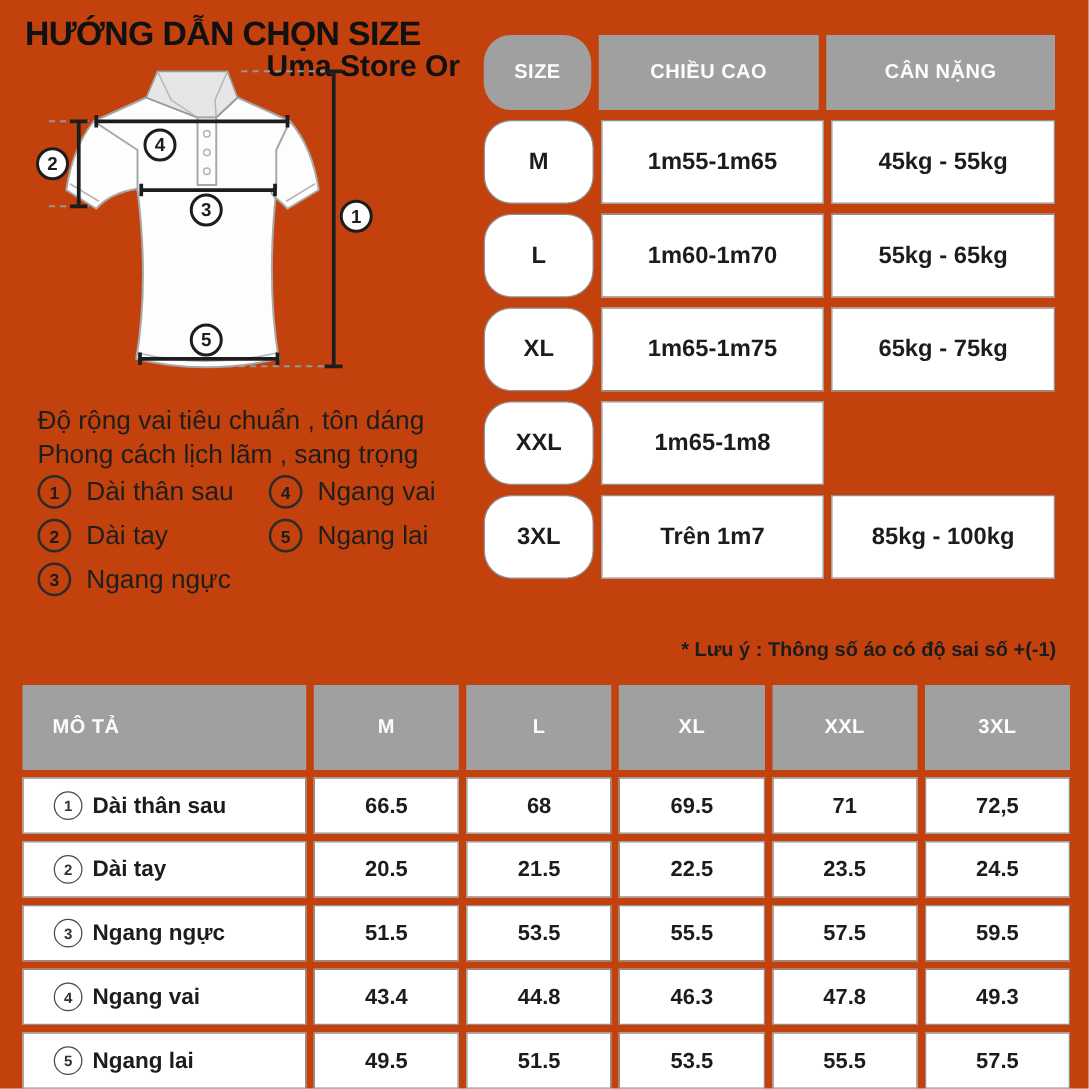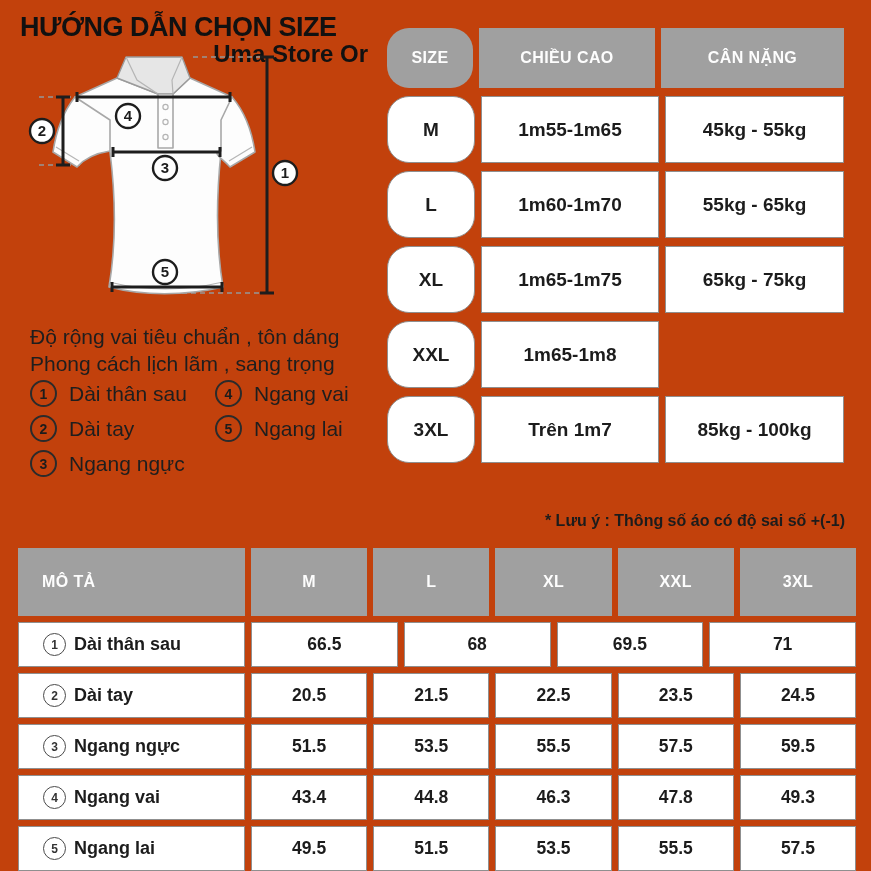--- a/index.html
+++ b/index.html
@@ -201,20 +201,21 @@
 
     <div class="mt-row">
       <div class="bcell mt-label">
         <span class="mnum">1</span>
         <span>Dài thân sau</span>
       </div>
       <div class="bcell mt-col">66.5</div>
       <div class="bcell mt-col">68</div>
       <div class="bcell mt-col">69.5</div>
       <div class="bcell mt-col">71</div>
+      <div class="bcell mt-col">72,5</div>
     </div>
 
     <div class="mt-row">
       <div class="bcell mt-label">
         <span class="mnum">2</span>
         <span>Dài tay</span>
       </div>
       <div class="bcell mt-col">20.5</div>
       <div class="bcell mt-col">21.5</div>
       <div class="bcell mt-col">22.5</div>

